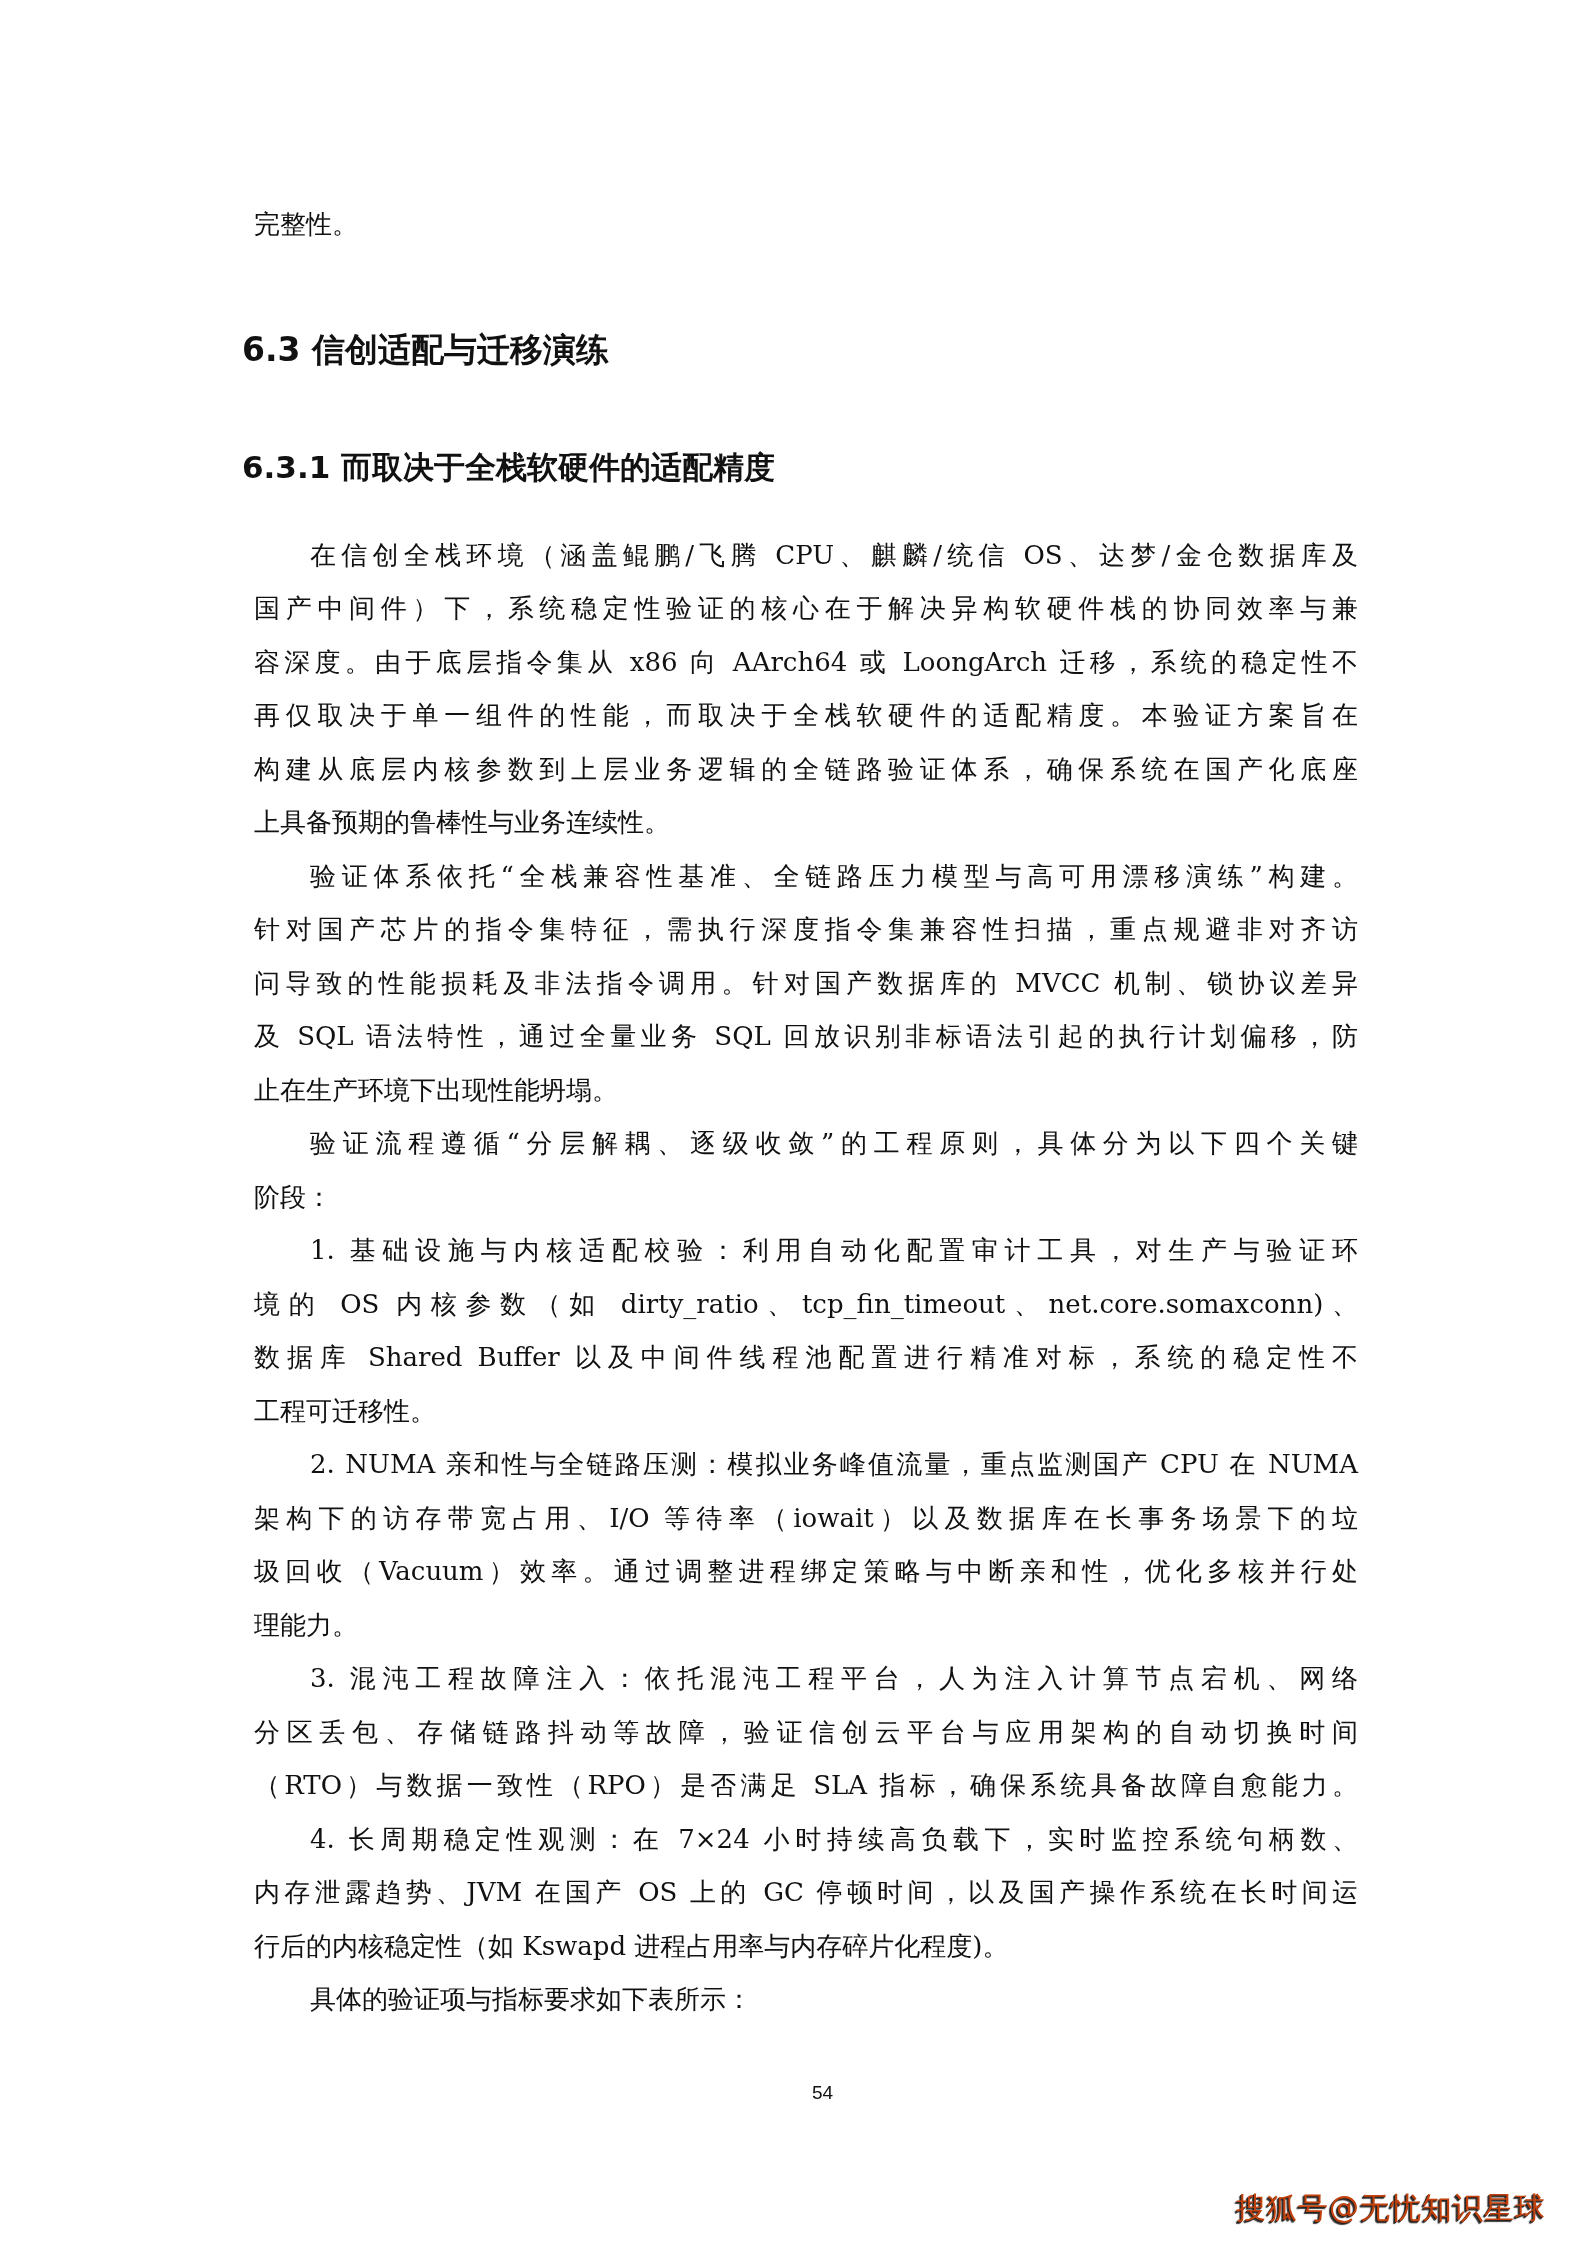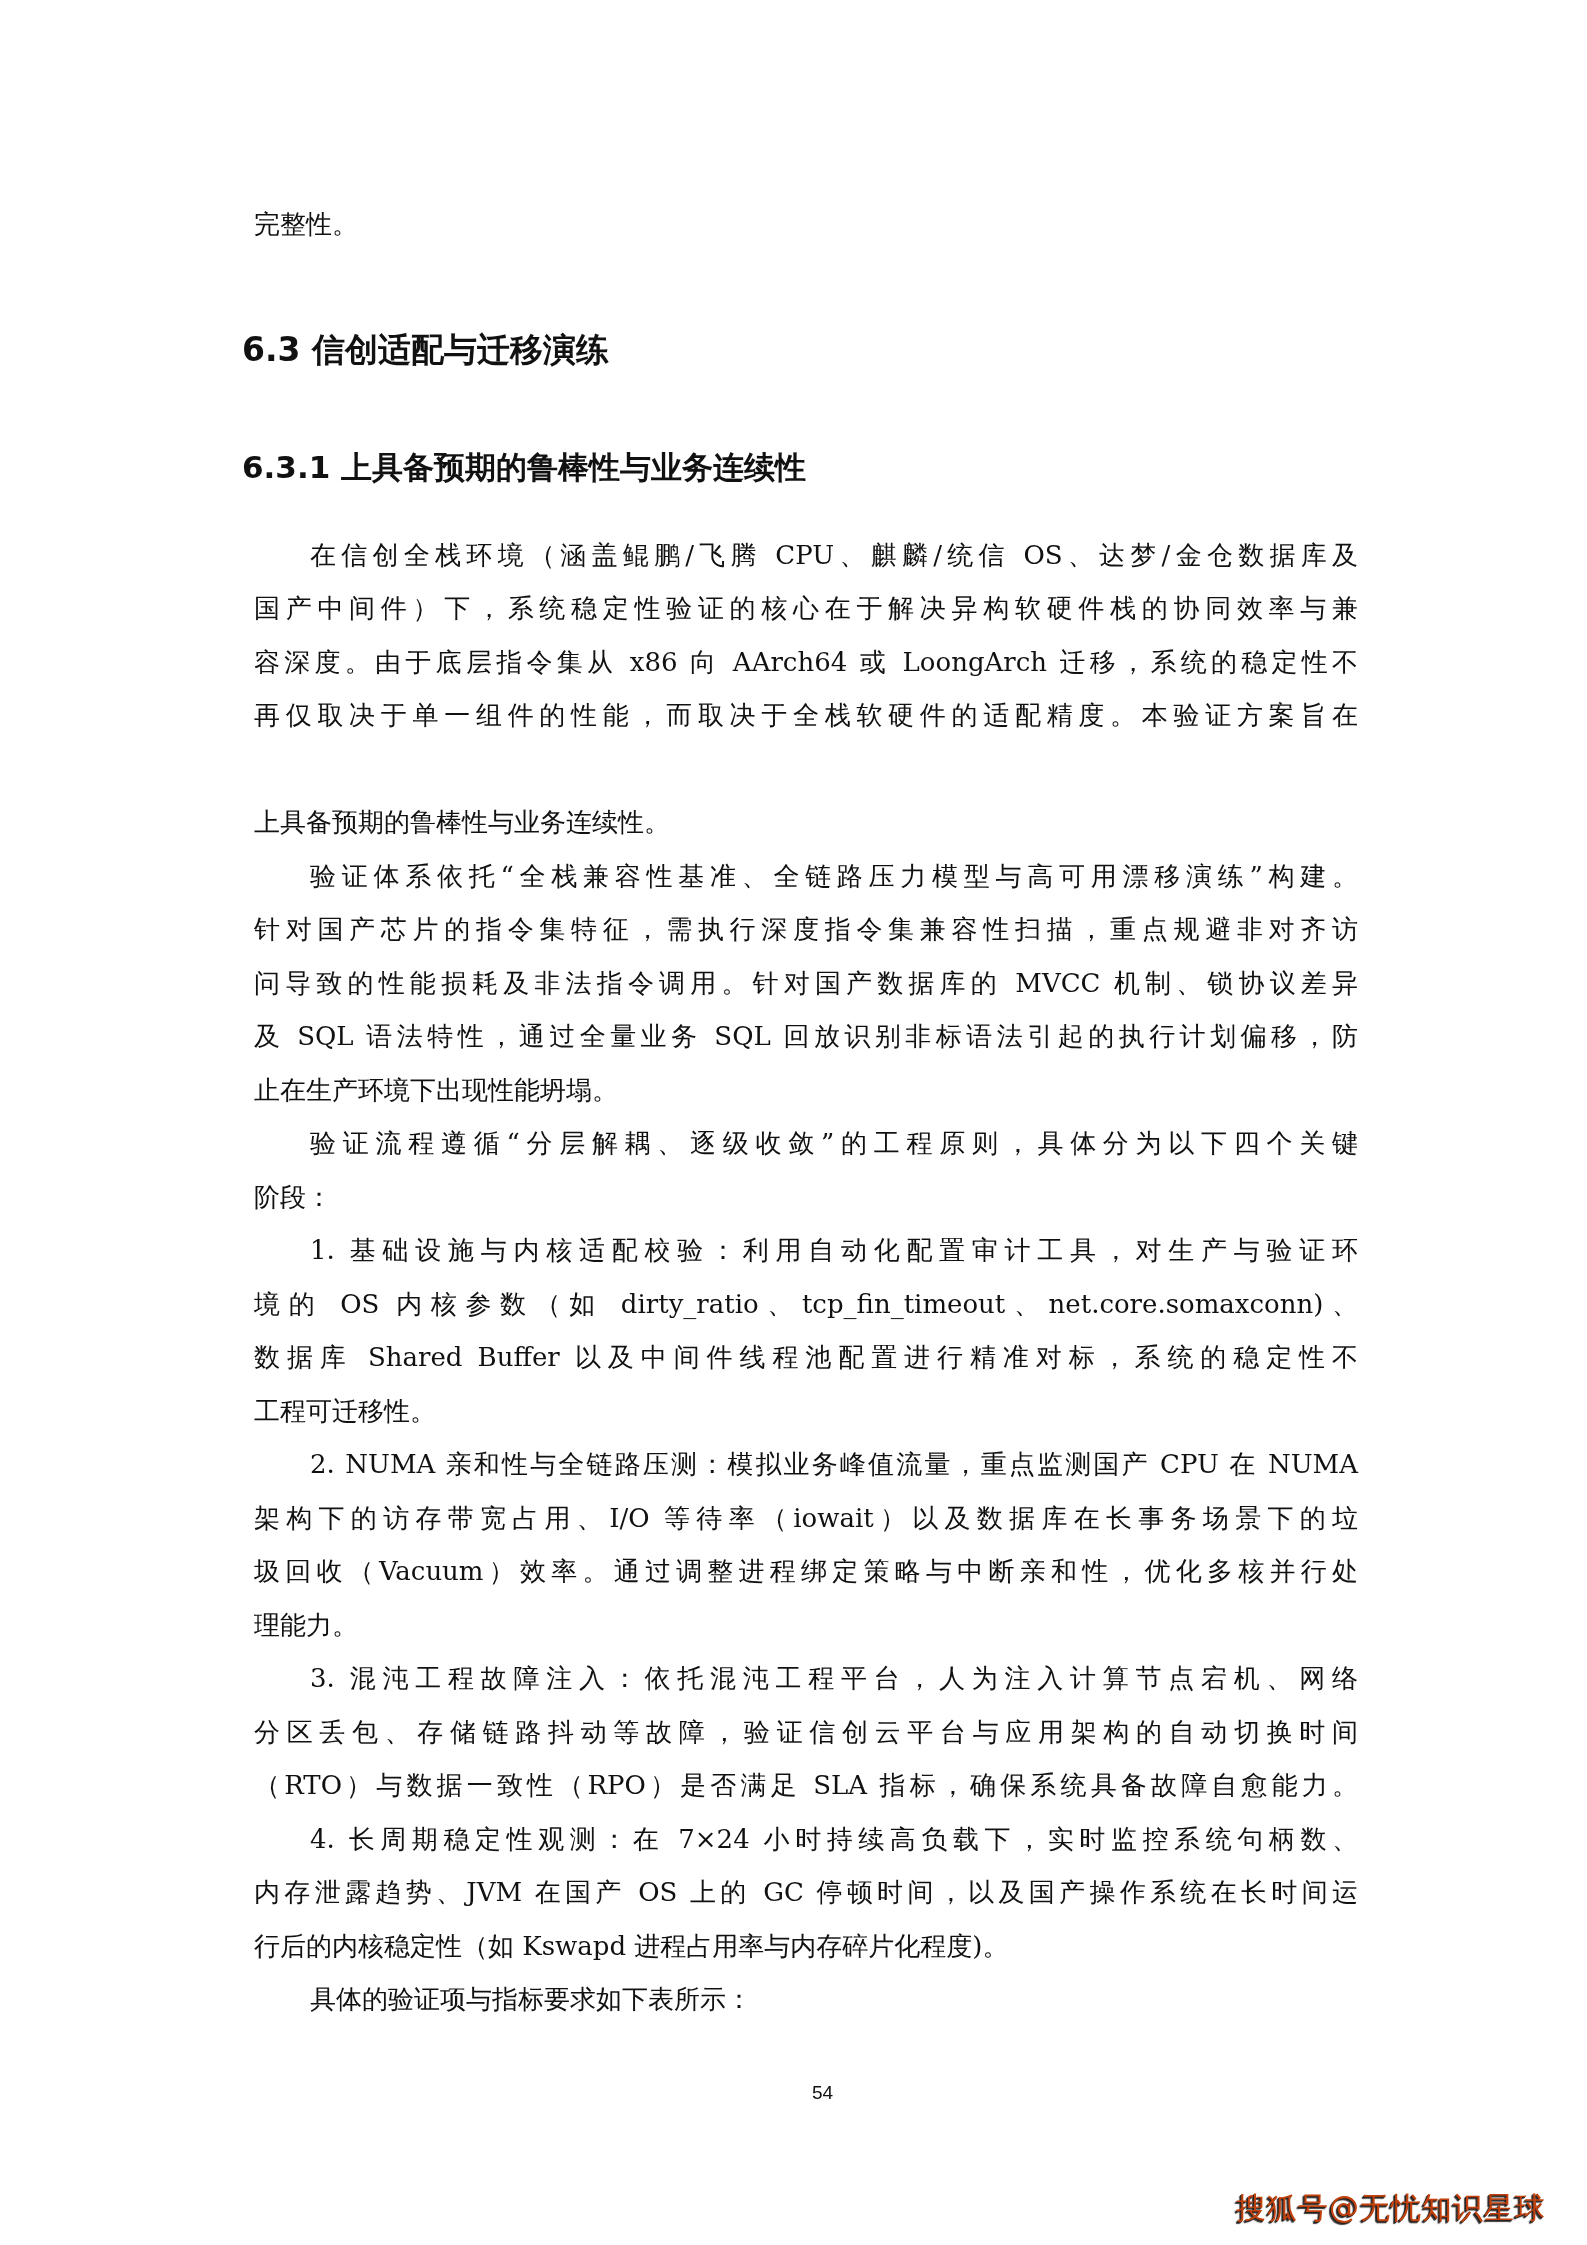--- a/index.html
+++ b/index.html
@@ -22,26 +22,27 @@
                text-shadow:-1px 1px 0 #222, -2px 2px 1px #333; letter-spacing:1px; }
 </style>
 </head>
 <body>
 
 <div class="page">
 
   <div class="line last" style="top:197px;">完整性。</div>
 
   <div class="h2">6.3 信创适配与迁移演练</div>
-  <div class="h3">6.3.1 上具备预期的鲁棒性与业务连续性</div>
+  <div class="h3">6.3.1 而取决于全栈软硬件的适配精度</div>
 
   <div class="line indent" style="top:528px;">在信创全栈环境（涵盖鲲鹏/飞腾 CPU、麒麟/统信 OS、达梦/金仓数据库及</div>
   <div class="line" style="top:581px;">国产中间件）下，系统稳定性验证的核心在于解决异构软硬件栈的协同效率与兼</div>
   <div class="line" style="top:635px;">容深度。由于底层指令集从 x86 向 AArch64 或 LoongArch 迁移，系统的稳定性不</div>
   <div class="line" style="top:688px;">再仅取决于单一组件的性能，而取决于全栈软硬件的适配精度。本验证方案旨在</div>
+  <div class="line" style="top:742px;">构建从底层内核参数到上层业务逻辑的全链路验证体系，确保系统在国产化底座</div>
   <div class="line last" style="top:795px;">上具备预期的鲁棒性与业务连续性。</div>
 
   <div class="line indent" style="top:849px;">验证体系依托“全栈兼容性基准、全链路压力模型与高可用漂移演练”构建。</div>
   <div class="line" style="top:902px;">针对国产芯片的指令集特征，需执行深度指令集兼容性扫描，重点规避非对齐访</div>
   <div class="line" style="top:956px;">问导致的性能损耗及非法指令调用。针对国产数据库的 MVCC 机制、锁协议差异</div>
   <div class="line" style="top:1009px;">及 SQL 语法特性，通过全量业务 SQL 回放识别非标语法引起的执行计划偏移，防</div>
   <div class="line last" style="top:1063px;">止在生产环境下出现性能坍塌。</div>
 
   <div class="line indent" style="top:1116px;">验证流程遵循“分层解耦、逐级收敛”的工程原则，具体分为以下四个关键</div>
   <div class="line last" style="top:1170px;">阶段：</div>

